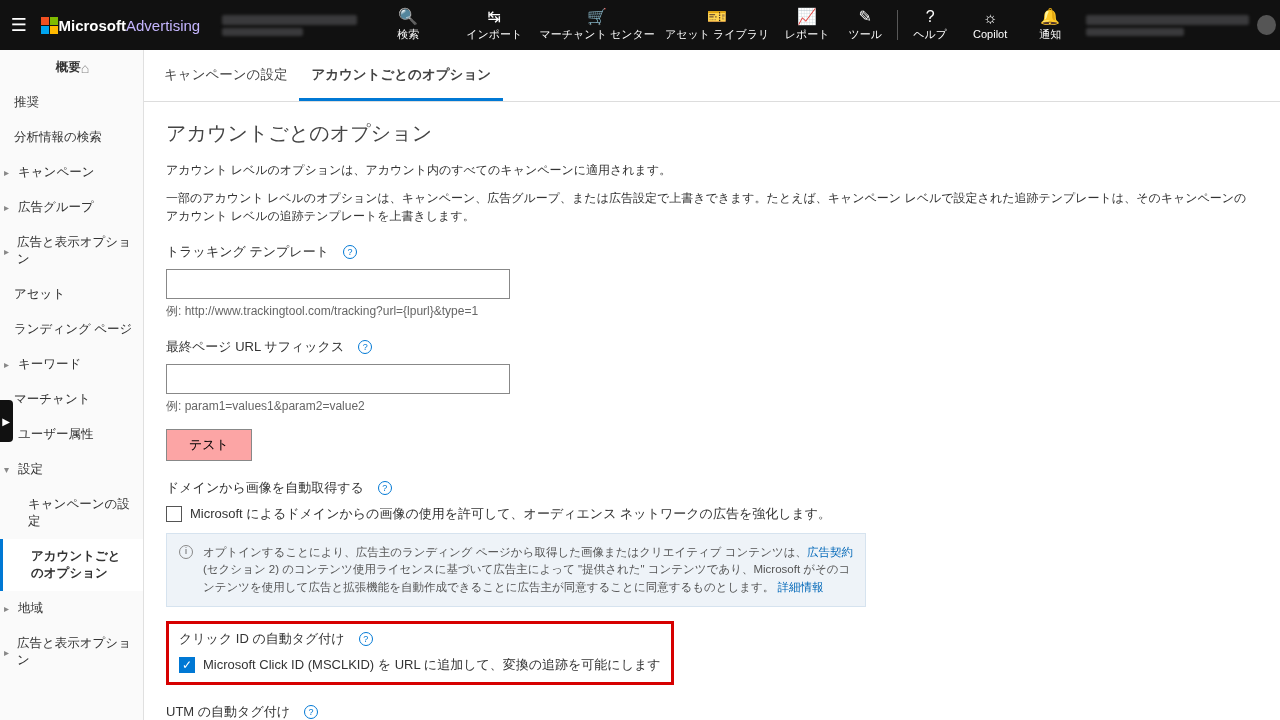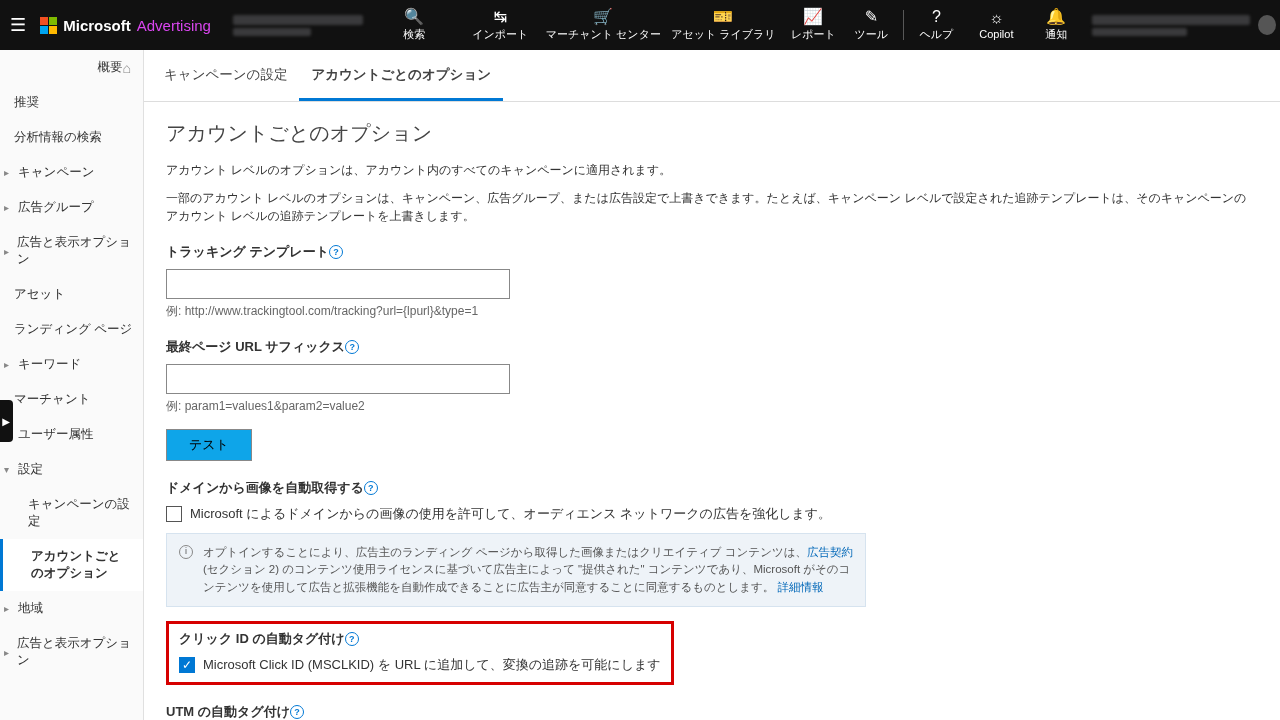--- a/index.html
+++ b/index.html
@@ -1,57 +1,57 @@
 <!DOCTYPE html>
 <html><head>
 <meta charset="utf-8">
 <style>
   * { box-sizing: border-box; margin: 0; padding: 0; }
   body { font-family: "Segoe UI", "Yu Gothic UI", "Meiryo", sans-serif; font-size: 13px; color: #333; background:#fff; width:1280px; height:720px; overflow:hidden; }
   .topbar { height:50px; background:#111; color:#fff; display:flex; align-items:center; }
   .hamburger { width:40px; text-align:center; font-size:18px; cursor:pointer; }
-  .brand { display:flex; align-items:center; gap:6px; padding:0 10px 0 4px; font-size:15px; }
+  .brand { display:flex; align-items:center; gap:0; padding:0 10px 0 4px; font-size:15px; }
   .ms-logo { display:inline-grid; grid-template-columns:8px 8px; grid-template-rows:8px 8px; gap:1px; }
   .ms-logo span:nth-child(1){background:#f25022;} .ms-logo span:nth-child(2){background:#7fba00;}
   .ms-logo span:nth-child(3){background:#00a4ef;} .ms-logo span:nth-child(4){background:#ffb900;}
   .acct-block { width:160px; height:50px; margin-left:4px; display:flex; flex-direction:column; justify-content:center; gap:3px; padding:0 8px; }
   .blur-line { height:10px; background:#3a3a3c; border-radius:2px; filter: blur(1.5px); }
   .blur-line.sm{ height:8px; width:60%; }
   .nav-items { display:flex; margin-left:auto; }
   .nav-item { width:86px; display:flex; flex-direction:column; align-items:center; justify-content:center; font-size:11px; cursor:pointer; gap:2px; padding:6px 2px; }
   .nav-item.wide { width:120px; }
   .nav-item .ico { font-size:16px; line-height:1; }
   .nav-sep { width:1px; background:rgba(255,255,255,.3); height:30px; align-self:center; margin:0 4px; }
   .user-block { width:190px; padding:0 8px; display:flex; flex-direction:column; justify-content:center; gap:3px; }
   .avatar { width:20px; height:20px; border-radius:50%; background:#555; margin-right:4px; align-self:center; }
 
   .layout { display:flex; height:670px; }
   .sidebar { width:144px; border-right:1px solid #e0e0e0; background:#fafafa; overflow:hidden auto; position:relative; }
   .side-tab { position:absolute; left:-1px; top:350px; width:14px; height:42px; background:#111; border-radius:0 4px 4px 0; display:flex; align-items:center; justify-content:center; color:#fff; font-size:10px; cursor:pointer; }
   .side-item { display:flex; align-items:center; padding:9px 10px 9px 14px; cursor:pointer; font-size:12.5px; color:#333; }
   .side-item .chev { width:12px; margin-left:-10px; margin-right:2px; color:#888; font-size:10px; }
-  .side-item.home { justify-content:flex-end; padding-right:12px; }
+  .side-item.home { justify-content:center; padding-right:12px;font-weight:bold; }
   .side-item.home .hico { color:#888; font-size:14px; }
   .side-item.active { border-left:3px solid #0078d4; background:#fff; font-weight:600; padding-left:11px; }
   .side-item.sub { padding-left:28px; }
 
   .main { flex:1; overflow:auto; }
   .tabs { display:flex; border-bottom:1px solid #ddd; padding-left:8px; }
   .tab { padding:16px 12px 14px; font-size:13.5px; cursor:pointer; color:#444; }
   .tab.active { border-bottom:3px solid #0078d4; font-weight:600; }
   .content { padding:18px 22px 40px; }
   h1.page-title { font-size:20px; font-weight:400; color:#444; margin-bottom:14px; }
   p.desc { font-size:12px; margin-bottom:10px; line-height:1.5; }
 
   .field-group { margin-top:18px; }
-  .field-label { font-size:13px; font-weight:700; margin-bottom:8px; display:flex; align-items:center; gap:0; }
+  .field-label { font-size:13px; font-weight:400; margin-bottom:8px; display:flex; align-items:center; gap:14px; }
   .help-ico { width:14px; height:14px; border:1px solid #0078d4; color:#0078d4; border-radius:50%; font-size:9px; display:inline-flex; align-items:center; justify-content:center; cursor:pointer; }
   .text-input { width:344px; height:30px; border:1px solid #888; padding:4px 8px; font-size:13px; }
   .hint { font-size:12px; color:#666; margin-top:4px; }
-  .test-btn { margin-top:14px; padding:6px 22px; border:1px solid #888; background:#0ea5e9; cursor:pointer; font-size:13px; }
+  .test-btn { margin-top:14px; padding:6px 22px; border:1px solid #888; background:#fca5a5; cursor:pointer; font-size:13px; }
 
   .checkbox-row { display:flex; align-items:flex-start; gap:8px; margin-top:8px; }
   .cb { width:16px; height:16px; border:1px solid #555; display:inline-flex; align-items:center; justify-content:center; font-size:12px; cursor:pointer; flex-shrink:0; margin-top:1px; }
   .cb.checked { background:#0078d4; border-color:#0078d4; color:#fff; }
 
   .info-box { margin-top:10px; background:#eef3f8; border:1px solid #d6e3ef; padding:10px 12px; display:flex; gap:10px; font-size:11.5px; color:#555; max-width:700px; line-height:1.5; }
   .info-ico { width:14px; height:14px; border:1px solid #888; border-radius:50%; font-size:9px; display:flex; align-items:center; justify-content:center; flex-shrink:0; margin-top:1px; }
   .link { color:#0067b8; cursor:pointer; }
 
   .highlight-box { border:3px solid #d60000; padding:6px 10px 8px; margin-top:14px; display:inline-block; min-width:480px; }
@@ -62,21 +62,21 @@
 <div class="topbar">
   <div class="hamburger">☰</div>
   <div class="brand">
     <span class="ms-logo">
         <span></span>
         <span></span>
         <span></span>
         <span></span>
       </span>
     <span style="font-weight:600">Microsoft</span>
-    <span style="color:#d946ef">Advertising</span>
+    <span style="color:#c4b5fd">Advertising</span>
   </div>
   <div class="acct-block">
     <div class="blur-line"></div>
       <div class="blur-line sm"></div>
   </div>
   <div class="nav-items">
     <div class="nav-item">
         <span class="ico">🔍</span>
         <span>検索</span>
       </div>

